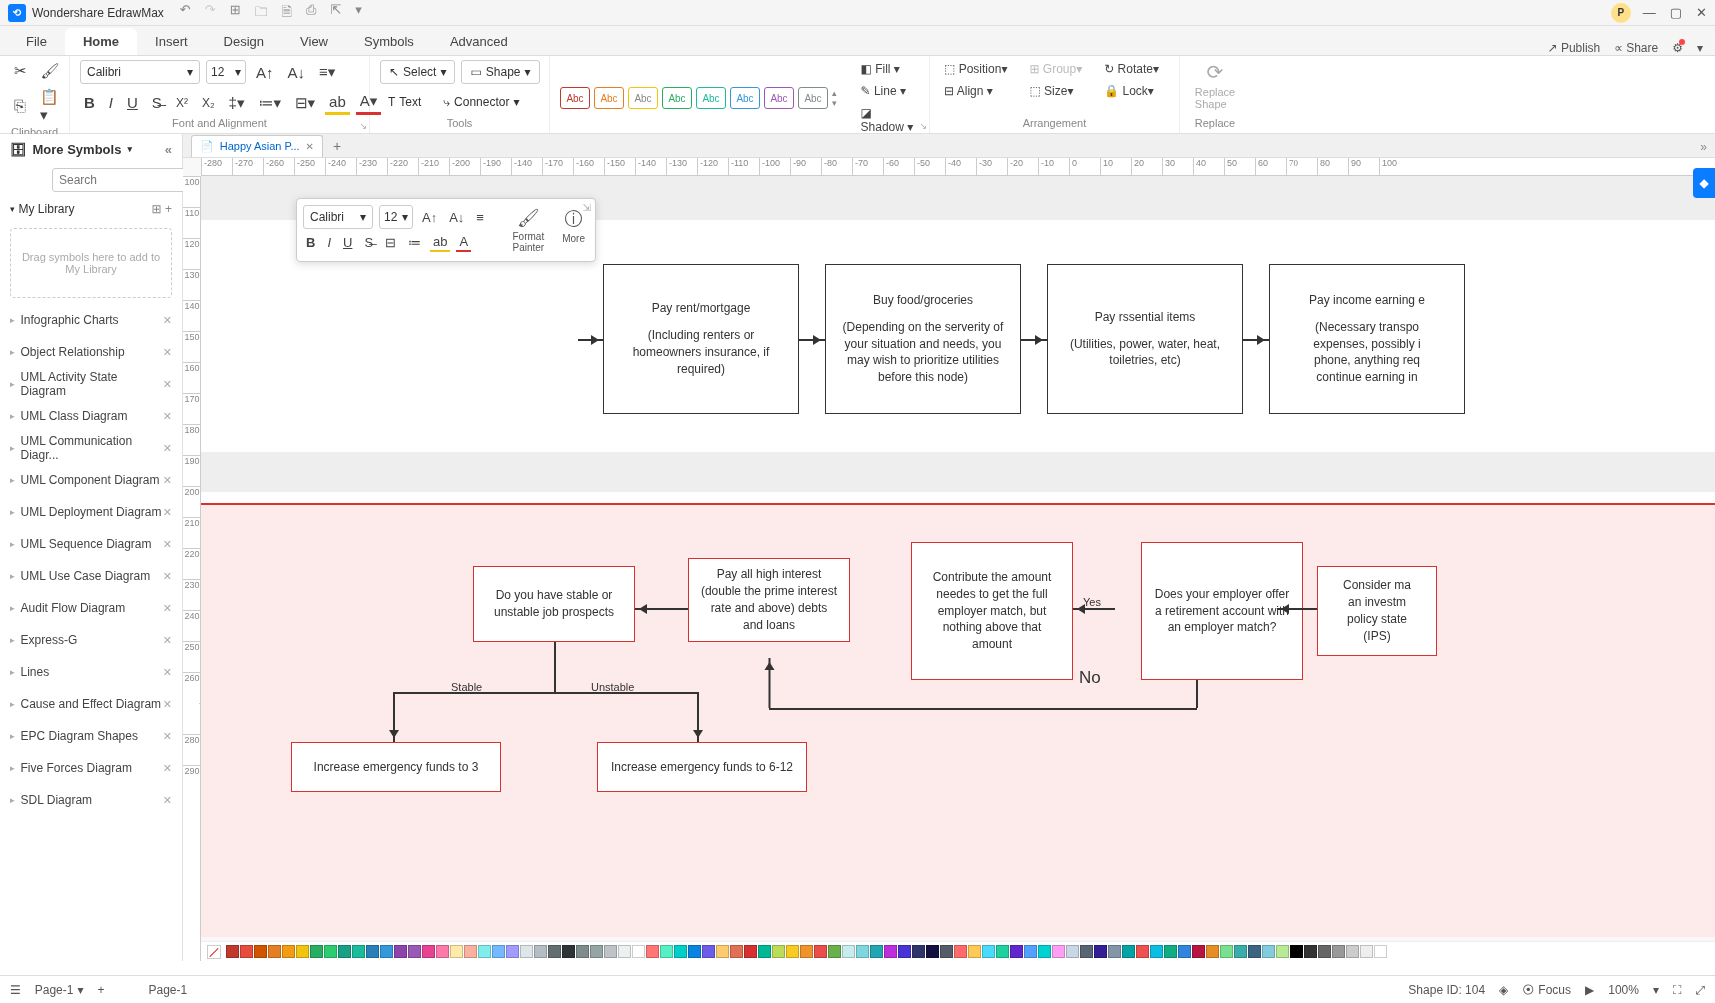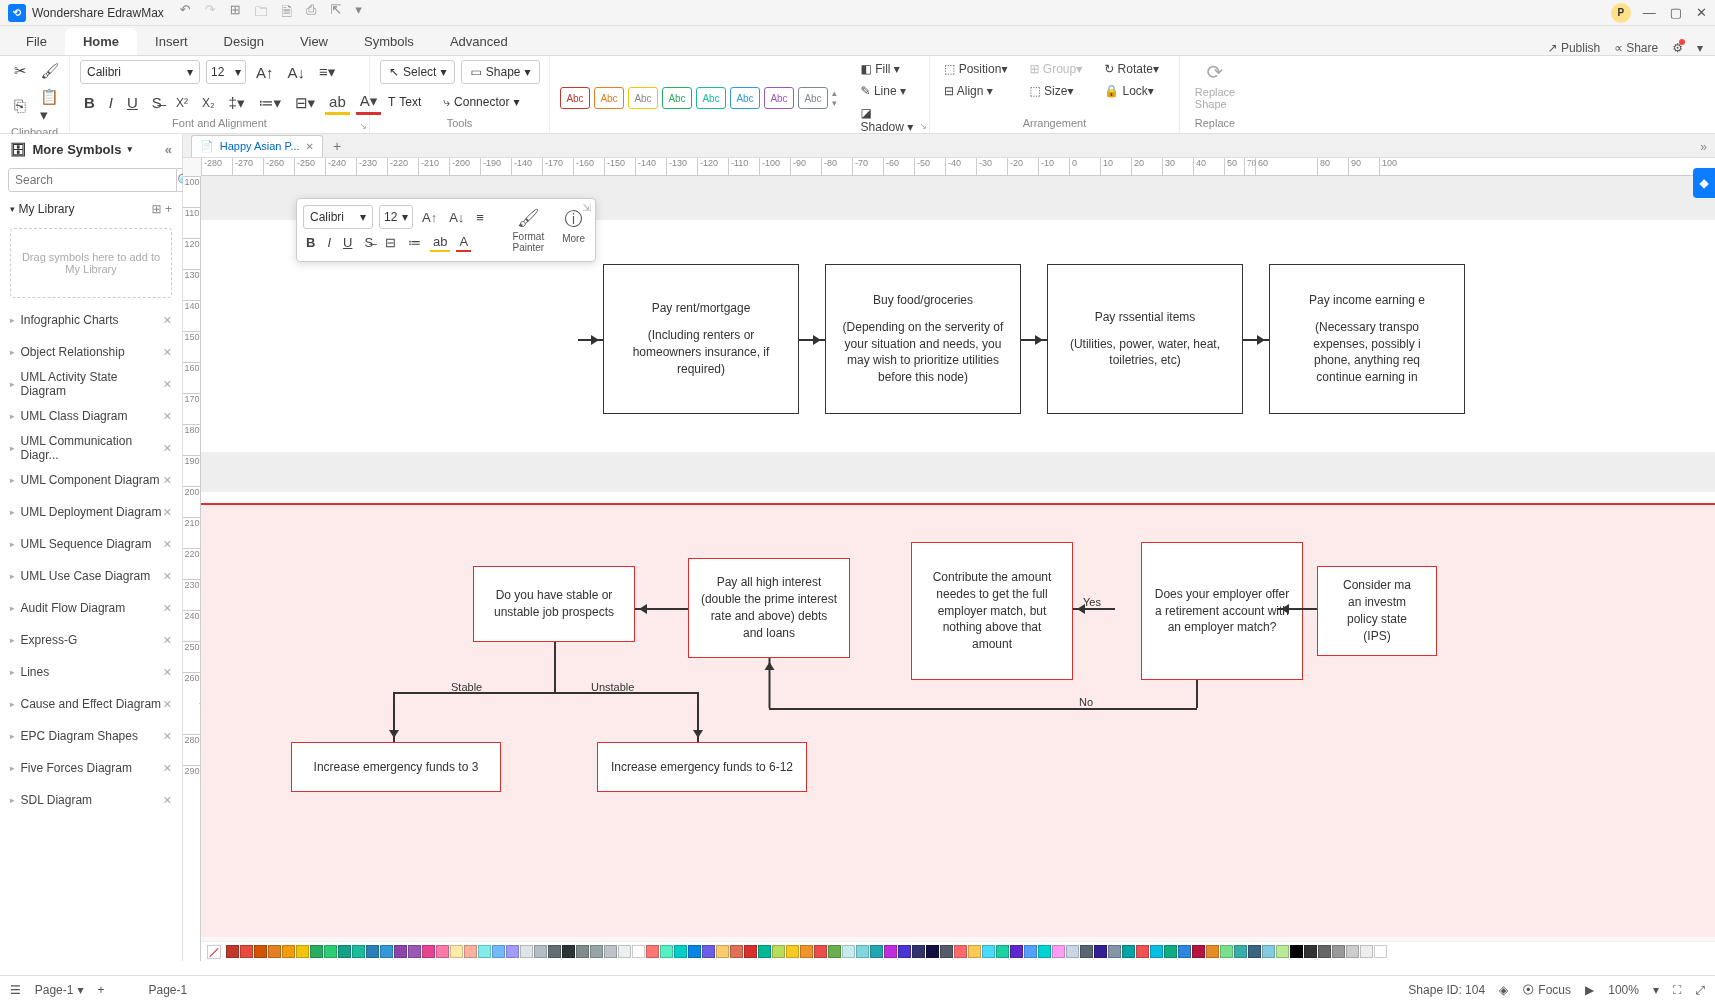--- a/index.html
+++ b/index.html
@@ -38,21 +38,21 @@
 .rbtn { height:24px; border:1px solid #ccc; border-radius:3px; padding:0 8px; font-size:12px; display:flex; align-items:center; gap:4px; background:#fff; cursor:pointer; }
 .abc-swatch { width:30px; height:22px; border:1px solid; border-radius:3px; display:flex; align-items:center; justify-content:center; font-size:10px; }
 .replace-shape { display:flex; flex-direction:column; align-items:center; gap:2px; font-size:11px; color:#aaa; padding:0 8px; }
 .replace-shape .icn { font-size:20px; }
 
 
 .leftpanel { position:absolute; left:0; top:134px; width:183px; bottom:42px; background:#fff; border-right:1px solid #e0e0e0; display:flex; flex-direction:column; }
 .lp-header { height:30px; display:flex; align-items:center; padding:0 10px; font-size:13px; font-weight:600; gap:6px; }
 .lp-header .collapse { margin-left:auto; color:#888; }
 .lp-search { padding:4px 8px; display:flex; }
-.lp-search input { flex:1; height:24px; border:1px solid #ccc; border-radius:3px 0 0 3px; padding:0 6px; font-size:12px; }
+.lp-search input { flex:1; height:24px; border:1px solid #ccc; border-radius:3px 0 0 3px; padding:0 6px; font-size:12px;margin-left:44px; }
 .lp-search .sbtn { width:26px; height:24px; border:1px solid #ccc; border-left:none; border-radius:0 3px 3px 0; display:flex; align-items:center; justify-content:center; font-size:13px; color:#666; }
 .lp-section { padding:6px 10px; font-size:12px; display:flex; align-items:center; gap:4px; }
 .lp-section .plus { margin-left:auto; color:#888; }
 .lp-dropzone { margin:6px 10px; height:70px; border:1px dashed #ccc; border-radius:4px; display:flex; align-items:center; justify-content:center; text-align:center; font-size:11px; color:#aaa; padding:8px; }
 .lp-list { flex:1; overflow-y:auto; }
 .lp-item { height:32px; display:flex; align-items:center; padding:0 10px; font-size:12px; color:#444; cursor:pointer; }
 .lp-item .chev { color:#aaa; margin-right:6px; font-size:9px; }
 .lp-item .x { margin-left:auto; color:#aaa; font-size:11px; }
 .lp-arrows { position:absolute; right:-14px; top:40px; display:flex; flex-direction:column; gap:2px; color:#aaa; font-size:9px; }
 
@@ -404,21 +404,21 @@
       <div class="tick" style="left: 775px;">-30</div>
       <div class="tick" style="left: 806px;">-20</div>
       <div class="tick" style="left: 837px;">-10</div>
       <div class="tick" style="left: 868px;">0</div>
       <div class="tick" style="left: 899px;">10</div>
       <div class="tick" style="left: 930px;">20</div>
       <div class="tick" style="left: 961px;">30</div>
       <div class="tick" style="left: 992px;">40</div>
       <div class="tick" style="left: 1023px;">50</div>
       <div class="tick" style="left: 1054px;">60</div>
-      <div class="tick" style="left: 1043px; font-family: Liberation Serif, serif;">70</div>
+      <div class="tick" style="left: 1085px; font-family: Liberation Serif, serif;">70</div>
       <div class="tick" style="left: 1116px;">80</div>
       <div class="tick" style="left: 1147px;">90</div>
       <div class="tick" style="left: 1178px;">100</div>
     </div>
   <div class="ruler-v" id="ruler-v">
       <div class="tick" style="top: 0px;">100</div>
       <div class="tick" style="top: 31px;">110</div>
       <div class="tick" style="top: 62px;">120</div>
       <div class="tick" style="top: 93px;">130</div>
       <div class="tick" style="top: 124px;">140</div>
@@ -465,37 +465,37 @@
 phone, anything req
 continue earning in</div>
     </div>
 
     <div class="arrow h" style="left:377px;top:163px;width:25px"></div>
     <div class="arrow h" style="left:598px;top:163px;width:26px"></div>
     <div class="arrow h" style="left:820px;top:163px;width:26px"></div>
     <div class="arrow h" style="left:1042px;top:163px;width:26px"></div>
 
     <div class="shape red" style="left:272px;top:390px;width:162px;height:76px">Do you have stable or unstable job prospects</div>
-    <div class="shape red" style="left:487px;top:382px;width:162px;height:100px">Pay all high interest (double the prime interest rate and above) debts and loans</div>
+    <div class="shape red" style="left:487px;top:382px;width:162px;height:84px">Pay all high interest (double the prime interest rate and above) debts and loans</div>
     <div class="shape red" style="left:710px;top:366px;width:162px;height:138px">Contribute the amount needes to get the full employer match, but nothing above that amount</div>
     <div class="shape red" style="left:940px;top:366px;width:162px;height:138px">Does your employer offer a retirement account with an employer match?</div>
     <div class="shape red" style="left:1116px;top:390px;width:120px;height:90px;white-space:pre-line">Consider ma
 an investm
 policy state
 (IPS)</div>
 
     <div class="arrow h rev" style="left:434px;top:432px;width:53px"></div>
     <div class="arrow h rev" style="left:872px;top:432px;width:42px"></div>
     <div style="position:absolute;left:882px;top:420px;font-size:11px">Yes</div>
     <div class="arrow h rev" style="left:1076px;top:432px;width:40px"></div>
 
     <div style="position:absolute;left:995px;top:504px;width:1.5px;height:28px;background:#333"></div>
     <div style="position:absolute;left:568px;top:532px;width:428px;height:1.5px;background:#333"></div>
     <div class="arrow v" style="left:568px;top:482px;width:1.5px;height:50px;transform:rotate(180deg)"></div>
-    <div style="position:absolute;left:878px;top:520px;font-size:11px">No</div>
+    <div style="position:absolute;left:878px;top:492px;font-size:17px">No</div>
 
     <div style="position:absolute;left:353px;top:466px;width:1.5px;height:50px;background:#333"></div>
     <div style="position:absolute;left:192px;top:516px;width:304px;height:1.5px;background:#333"></div>
     <div class="arrow v" style="left:192px;top:516px;height:50px"></div>
     <div class="arrow v" style="left:496px;top:516px;height:50px"></div>
     <div style="position:absolute;left:250px;top:505px;font-size:11px">Stable</div>
     <div style="position:absolute;left:390px;top:505px;font-size:11px">Unstable</div>
 
     <div class="shape red" style="left:90px;top:566px;width:210px;height:50px">Increase emergency funds to 3</div>
     <div class="shape red" style="left:396px;top:566px;width:210px;height:50px">Increase emergency funds to 6-12</div>

